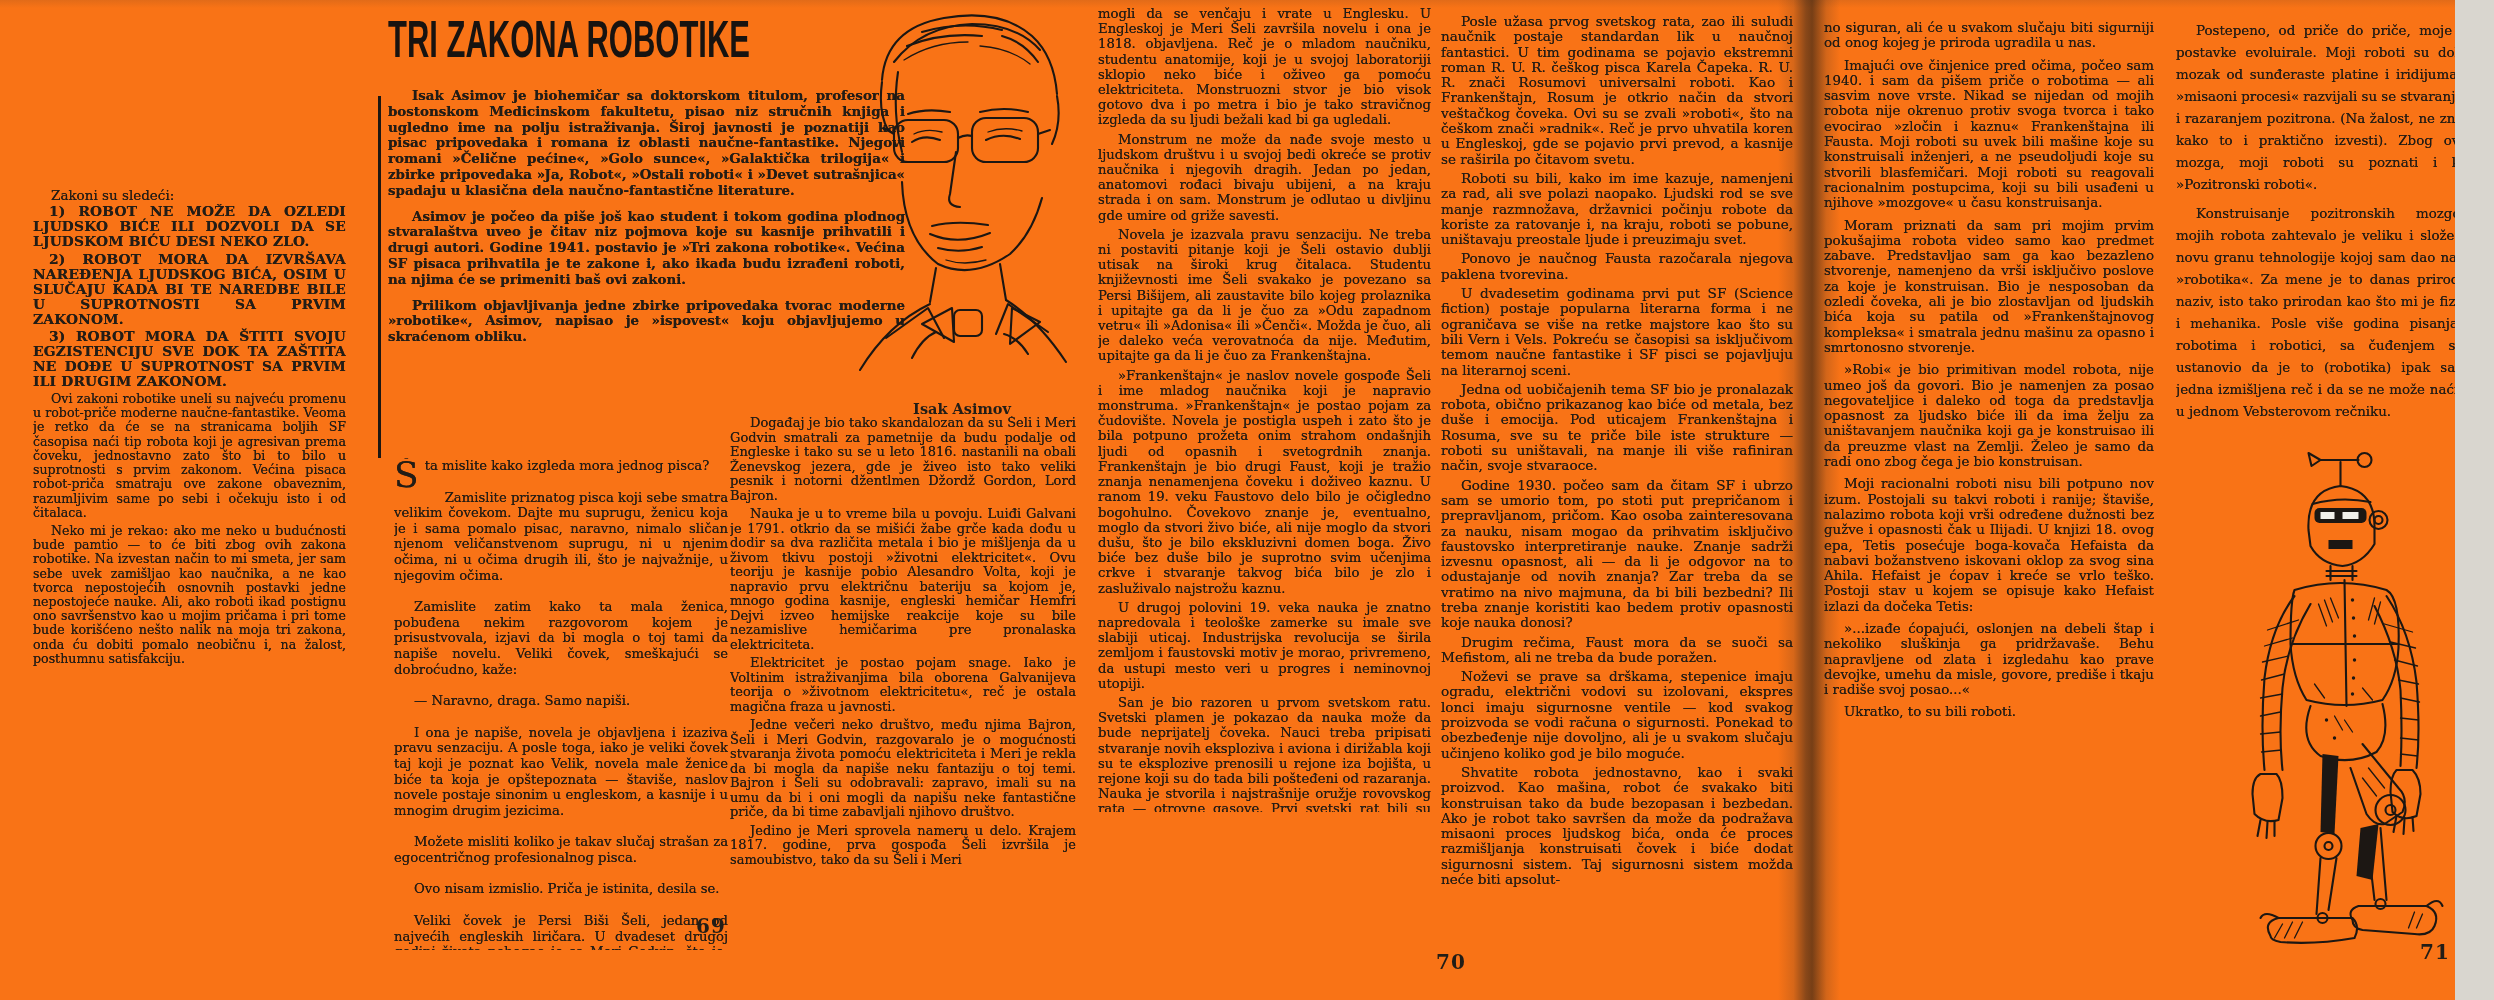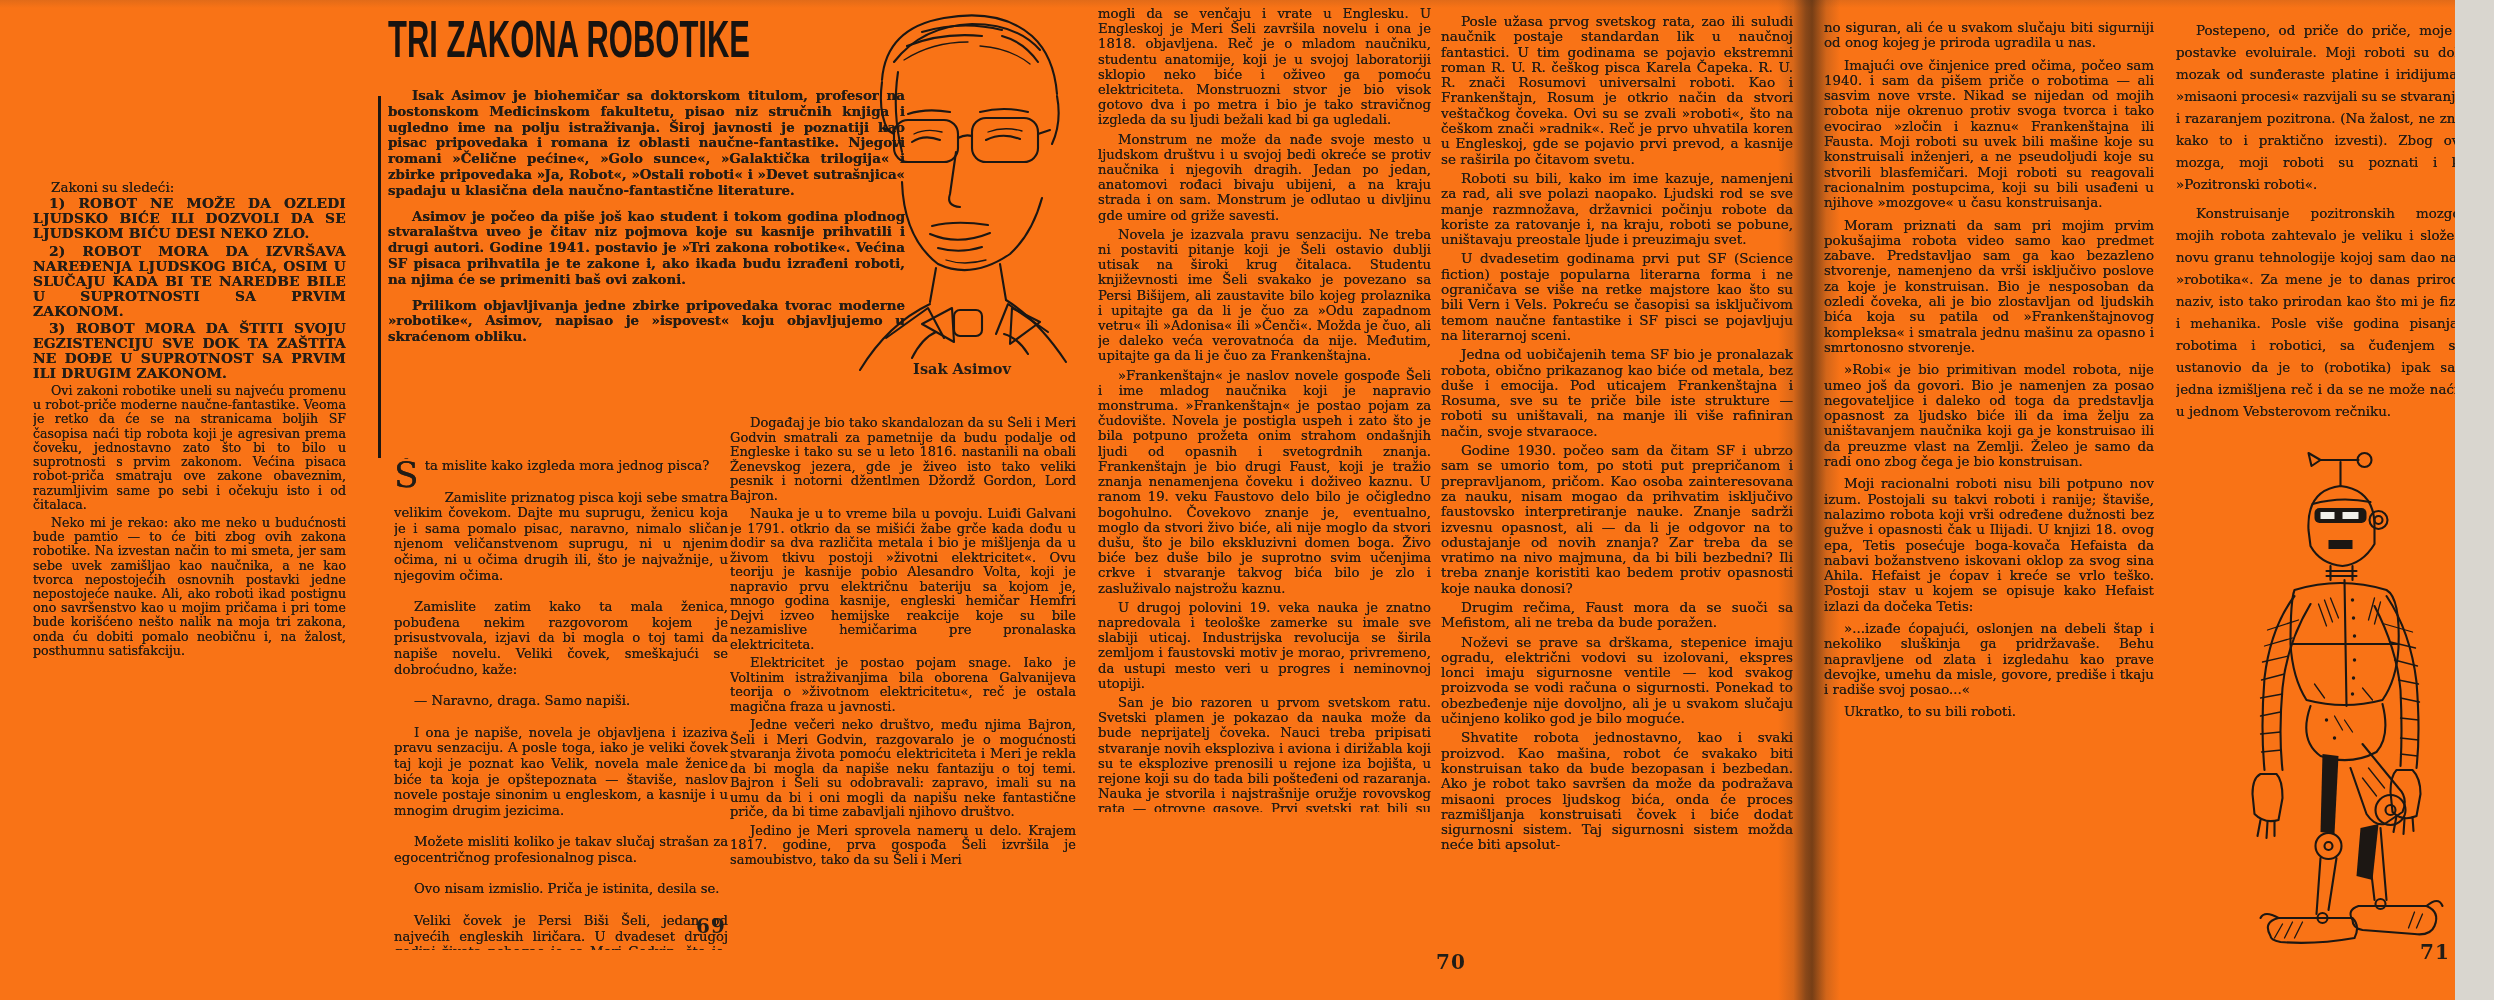--- a/index.html
+++ b/index.html
@@ -6,41 +6,41 @@
   #page{position:relative;width:2455px;height:1000px;background:#f97316;overflow:hidden;
         font-family:"DejaVu Serif",serif;color:#221d17;}
   #page *{box-sizing:border-box;}
   .abs{position:absolute;}
   .col{position:absolute;text-align:justify;overflow:hidden;
        text-shadow:0 0 .45px rgba(20,15,10,.8);}
   .para{margin:0 0 4px;text-indent:20px;}
   .para.cont{text-indent:0;}
   
   .c-laws{left:33px;top:180px;width:313px;font-size:12.6px;line-height:14.2px;}
-  .c-laws .laws-intro{margin:0 0 2px;text-indent:18px;font-size:13.5px;}
+  .c-laws .laws-intro{margin:8px 0 2px;text-indent:18px;font-size:13.5px;}
   .c-laws .law{margin:0 0 3px;text-indent:16px;font-size:13.8px;line-height:14.9px;
                letter-spacing:.2px;font-weight:bold;}
   .c-laws .para{margin:0 0 4px;text-indent:18px;}
   .bio{left:388px;top:88px;width:517px;height:292px;font-weight:bold;
        font-size:13.4px;line-height:15.8px;}
   .bio .para{margin:0 0 10px;text-indent:24px;}
   .c2{left:394px;top:458px;width:334px;height:492px;font-size:13.2px;line-height:15.6px;}
   .c2 .para{margin:16px 0 6px;}
   .c3{left:730px;top:416px;width:346px;height:498px;font-size:13px;line-height:14.5px;}
   .c4{left:1098px;top:6px;width:333px;height:806px;font-size:13.2px;line-height:15.2px;}
   .c5{left:1441px;top:14px;width:352px;height:928px;font-size:13.6px;line-height:15.3px;}
   .c6{left:1824px;top:20px;width:330px;height:932px;font-size:13.4px;line-height:15.3px;}
   .c6 .para{margin:0 0 7px;}
   .c7{left:2176px;top:20px;width:300px;height:400px;font-size:13.4px;line-height:22px;}
   .c7 .para{margin:0 0 7px;}
   .dropcap{float:left;font-size:36px;line-height:30px;padding:2px 6px 0 0;font-weight:normal;}
   .opening-para{margin:0 0 6px;text-indent:0;}
   .title-wrap{left:386px;top:2px;width:380px;height:70px;overflow:visible;}
   .rule-vert{left:378px;top:96px;width:3px;height:362px;background:#1c1713;}
-  .caption{left:852px;top:360px;width:220px;text-align:center;font-weight:bold;
+  .caption{left:852px;top:400px;width:220px;text-align:center;font-weight:bold;
            font-size:14.5px;}
   .pagenum{font-weight:bold;font-size:20px;letter-spacing:1px;}
   .pn69{left:696px;top:914px;} .pn70{left:1436px;top:950px;} .pn71{left:2420px;top:940px;}
   .fold{left:1778px;top:0;width:62px;height:1000px;
     background:linear-gradient(90deg,rgba(0,0,0,0) 0%,rgba(58,48,38,.18) 25%,
       rgba(45,36,28,.55) 45%,rgba(38,30,22,.62) 55%,rgba(58,48,38,.2) 78%,rgba(0,0,0,0) 100%);}
   .edge-right{left:2476px;top:0;width:18px;height:1000px;
     background:linear-gradient(90deg,rgba(0,0,0,0),rgba(35,28,20,.75));}
   .smudge-top{left:0;top:0;width:2494px;height:8px;background:linear-gradient(180deg,rgba(60,50,40,.12),rgba(0,0,0,0));}
   svg{display:block;}
@@ -153,20 +153,21 @@
         <p class="para">»Frankenštajn« je naslov novele gospođe Šeli i ime mladog naučnika koji je napravio monstruma. »Frankenštajn« je postao pojam za čudovište. Novela je postigla uspeh i zato što je bila potpuno prožeta onim strahom ondašnjih ljudi od opasnih i svetogrdnih znanja. Frankenštajn je bio drugi Faust, koji je tražio znanja nenamenjena čoveku i doživeo kaznu. U ranom 19. veku Faustovo delo bilo je očigledno bogohulno. Čovekovo znanje je, eventualno, moglo da stvori živo biće, ali nije moglo da stvori dušu, što je bilo ekskluzivni domen boga. Živo biće bez duše bilo je suprotno svim učenjima crkve i stvaranje takvog bića bilo je zlo i zasluživalo najstrožu kaznu.</p>
         <p class="para">U drugoj polovini 19. veka nauka je znatno napredovala i teološke zamerke su imale sve slabiji uticaj. Industrijska revolucija se širila zemljom i faustovski motiv je morao, privremeno, da ustupi mesto veri u progres i neminovnoj utopiji.</p>
         <p class="para">San je bio razoren u prvom svetskom ratu. Svetski plamen je pokazao da nauka može da bude neprijatelj čoveka. Nauci treba pripisati stvaranje novih eksploziva i aviona i dirižabla koji su te eksplozive prenosili u rejone iza bojišta, u rejone koji su do tada bili pošteđeni od razaranja. Nauka je stvorila i najstrašnije oružje rovovskog rata — otrovne gasove. Prvi svetski rat bili su vrlo naivni u odnosu na rat koji bi se vodio nuklearnim i biološkim sredstvima.</p>
       </div>
   </div>
 
   <div class="col c5">
     <div>
         <p class="para">Posle užasa prvog svetskog rata, zao ili suludi naučnik postaje standardan lik u naučnoj fantastici. U tim godinama se pojavio ekstremni roman R. U. R. češkog pisca Karela Čapeka. R. U. R. znači Rosumovi universalni roboti. Kao i Frankenštajn, Rosum je otkrio način da stvori veštačkog čoveka. Ovi su se zvali »roboti«, što na češkom znači »radnik«. Reč je prvo uhvatila koren u Engleskoj, gde se pojavio prvi prevod, a kasnije se raširila po čitavom svetu.</p>
         <p class="para">Roboti su bili, kako im ime kazuje, namenjeni za rad, ali sve polazi naopako. Ljudski rod se sve manje razmnožava, državnici počinju robote da koriste za ratovanje i, na kraju, roboti se pobune, uništavaju preostale ljude i preuzimaju svet.</p>
+        <p class="para">Ponovo je naučnog Fausta razočarala njegova paklena tvorevina.</p>
         <p class="para">U dvadesetim godinama prvi put SF (Science fiction) postaje popularna literarna forma i ne ograničava se više na retke majstore kao što su bili Vern i Vels. Pokreću se časopisi sa isključivom temom naučne fantastike i SF pisci se pojavljuju na literarnoj sceni.</p>
         <p class="para">Jedna od uobičajenih tema SF bio je pronalazak robota, obično prikazanog kao biće od metala, bez duše i emocija. Pod uticajem Frankenštajna i Rosuma, sve su te priče bile iste strukture — roboti su uništavali, na manje ili više rafiniran način, svoje stvaraoce.</p>
         <p class="para">Godine 1930. počeo sam da čitam SF i ubrzo sam se umorio tom, po stoti put prepričanom i prepravljanom, pričom. Kao osoba zainteresovana za nauku, nisam mogao da prihvatim isključivo faustovsko interpretiranje nauke. Znanje sadrži izvesnu opasnost, ali — da li je odgovor na to odustajanje od novih znanja? Zar treba da se vratimo na nivo majmuna, da bi bili bezbedni? Ili treba znanje koristiti kao bedem protiv opasnosti koje nauka donosi?</p>
         <p class="para">Drugim rečima, Faust mora da se suoči sa Mefistom, ali ne treba da bude poražen.</p>
         <p class="para">Noževi se prave sa drškama, stepenice imaju ogradu, električni vodovi su izolovani, ekspres lonci imaju sigurnosne ventile — kod svakog proizvoda se vodi računa o sigurnosti. Ponekad to obezbeđenje nije dovoljno, ali je u svakom slučaju učinjeno koliko god je bilo moguće.</p>
         <p class="para">Shvatite robota jednostavno, kao i svaki proizvod. Kao mašina, robot će svakako biti konstruisan tako da bude bezopasan i bezbedan. Ako je robot tako savršen da može da podražava misaoni proces ljudskog bića, onda će proces razmišljanja konstruisati čovek i biće dodat sigurnosni sistem. Taj sigurnosni sistem možda neće biti apsolut-</p>
       </div>
   </div>
 
   <div class="abs pagenum pn70">70</div>

